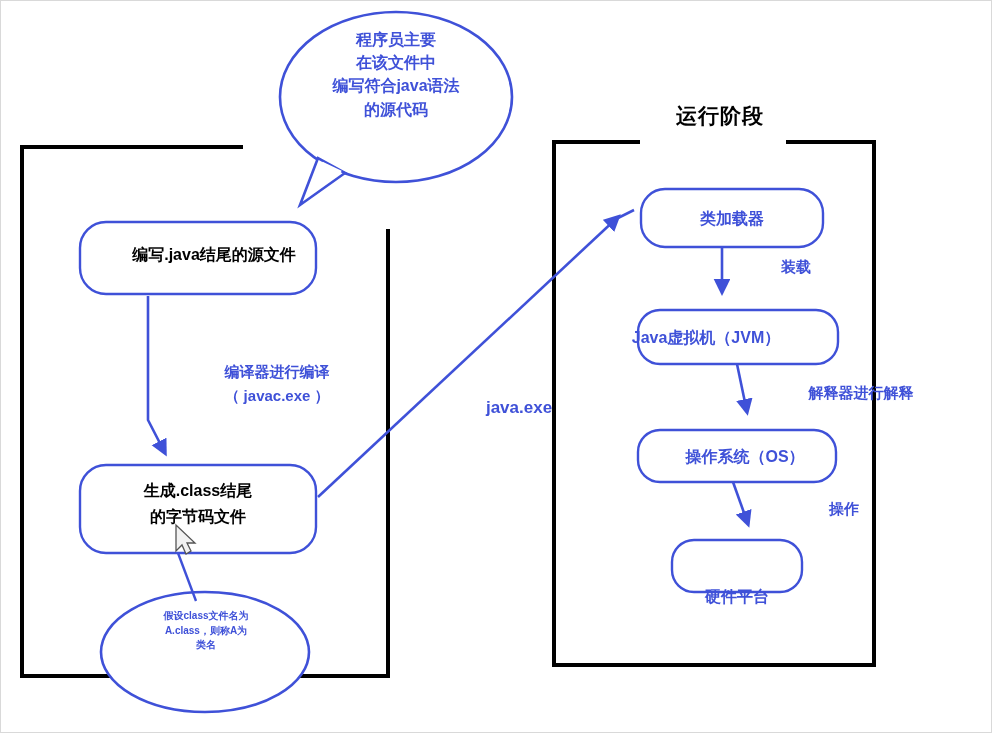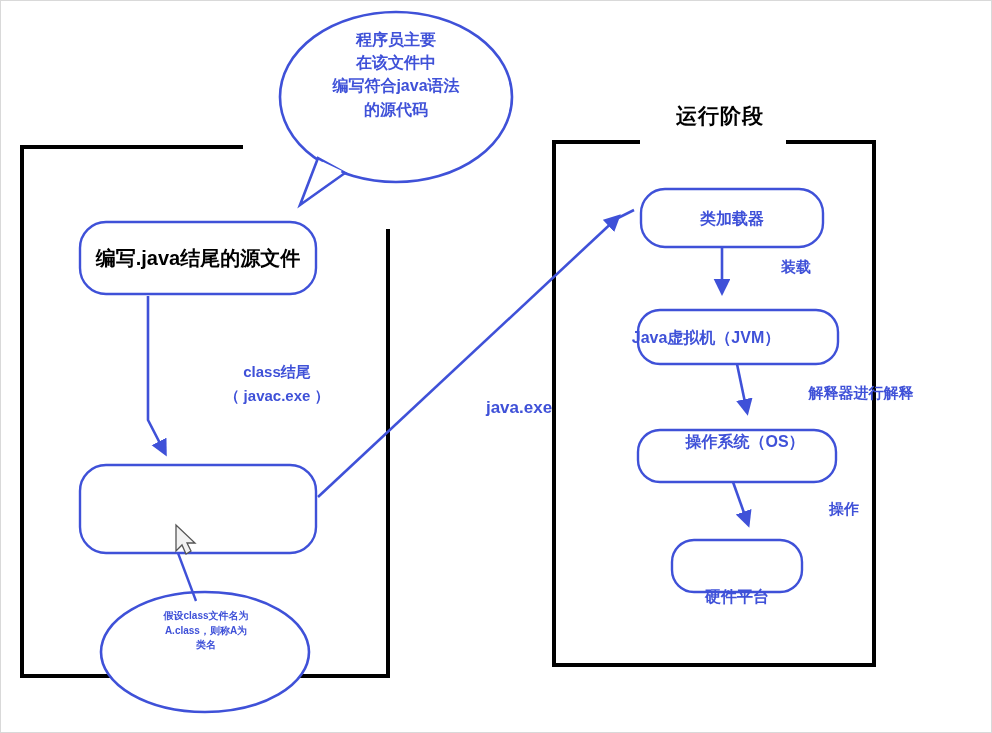--- a/index.html
+++ b/index.html
@@ -129,33 +129,35 @@
 
   <div class="node-label" style="left:292px; top:28px; width:208px; font-size:16px;">程序员主要
 在该文件中
 编写符合java语法
 的源代码</div>
 
   <div class="node-label" style="left:104px; top:609px; width:204px; font-size:10px;">假设class文件名为
 A.class，则称A为
 类名</div>
 
-  <div class="black-box-label" style="left:80px; top:245px; width:236px; font-size:20px;">编写.java结尾的源文件</div>
+  <div class="black-box-label" style="left:80px; top:245px; width:236px; font-size:16px;padding-left:16px;">编写.java结尾的源文件</div>
 
+  <div class="black-box-label" style="left:80px; top:478px; width:236px; font-size:16px; line-height:1.65; white-space:pre-line;">生成.class结尾
+的字节码文件</div>
 
-  <div class="edge-label" style="left:148px; top:360px; width:190px;">class结尾
+  <div class="edge-label" style="left:148px; top:360px; width:190px;">编译器进行编译
 （ javac.exe ）</div>
 
   <div class="edge-label" style="left:400px; top:394px; width:170px; font-size:17px;">java.exe</div>
 
   <div class="node-label" style="left:641px; top:207px; width:182px; font-size:16px;">类加载器</div>
 
   <div class="node-label" style="left:612px; top:326px; width:188px; font-size:16px;">Java虚拟机（JVM）</div>
 
-  <div class="node-label" style="left:638px; top:430px; width:214px; font-size:16px;">操作系统（OS）</div>
+  <div class="node-label" style="left:638px; top:445px; width:214px; font-size:16px;">操作系统（OS）</div>
 
   <div class="node-label" style="left:672px; top:555px; width:130px; font-size:16px;margin-top:30px;">硬件平台</div>
 
   <div class="edge-label" style="left:722px; top:255px; width:80px;">装载</div>
 
   <div class="edge-label" style="left:742px; top:381px; width:170px; text-align:center;">解释器进行解释</div>
 
   <div class="edge-label" style="left:745px; top:497px; width:80px; text-align:right;">操作</div>
 
 </div>

